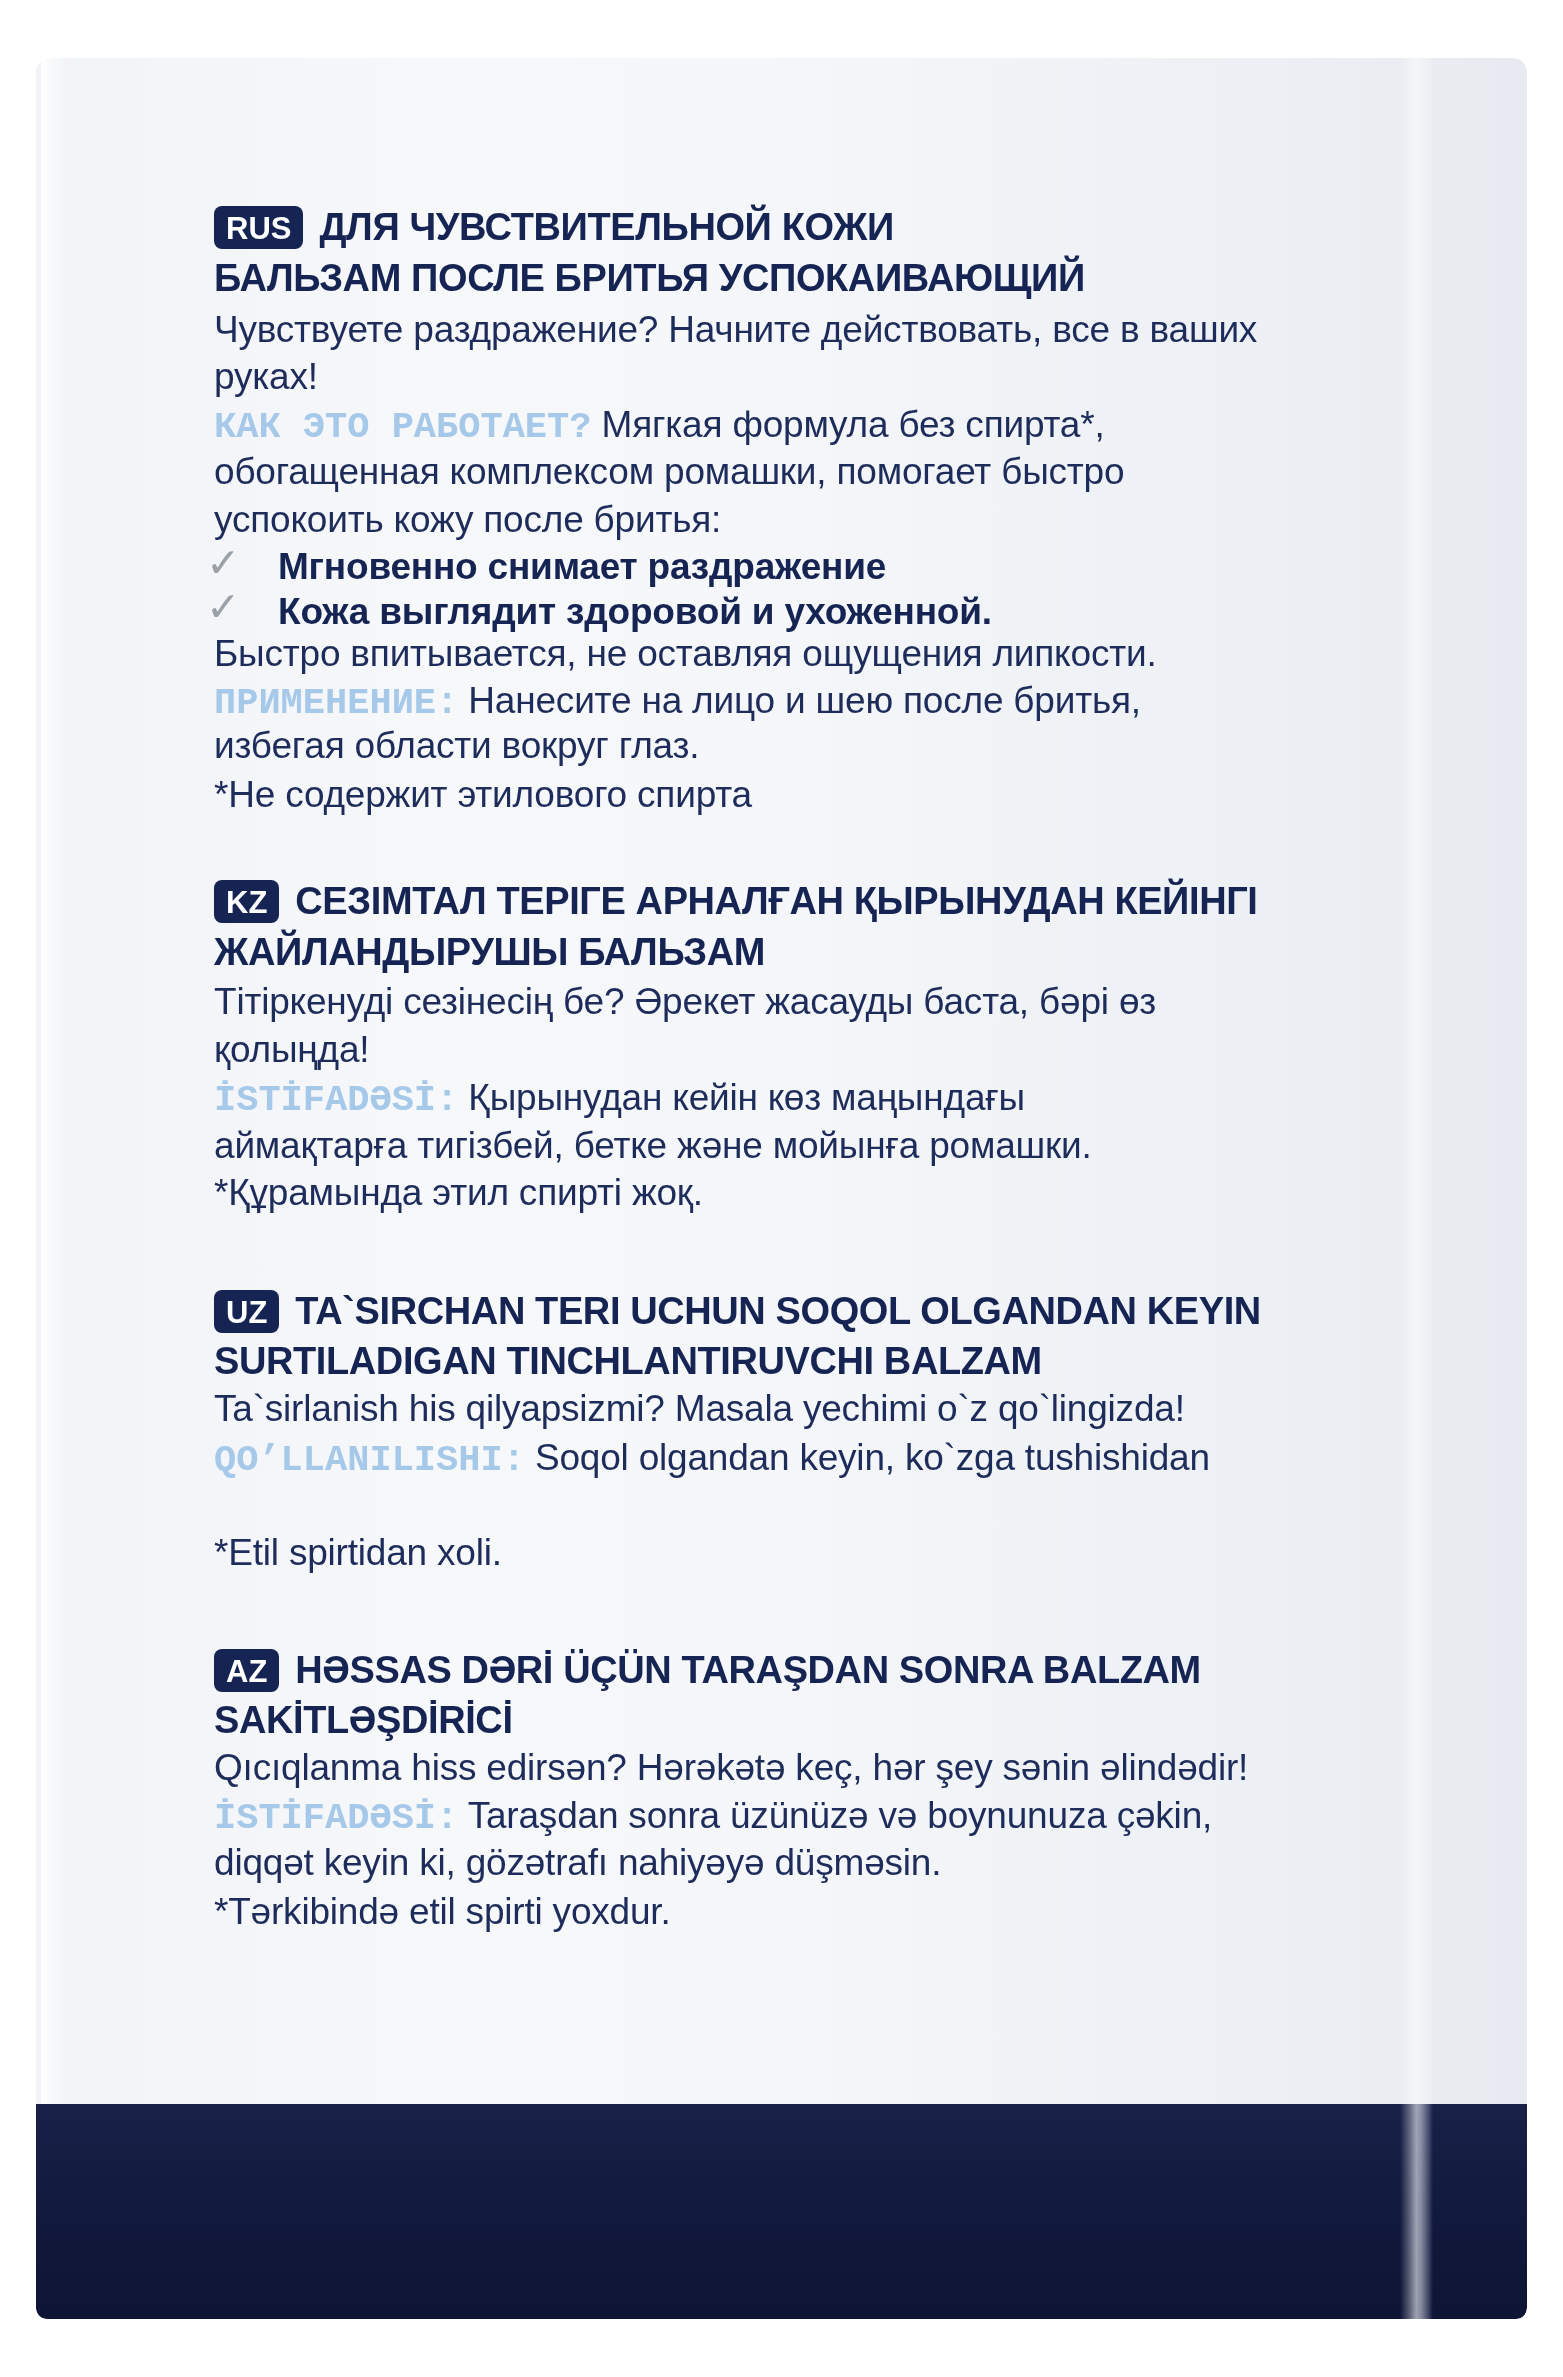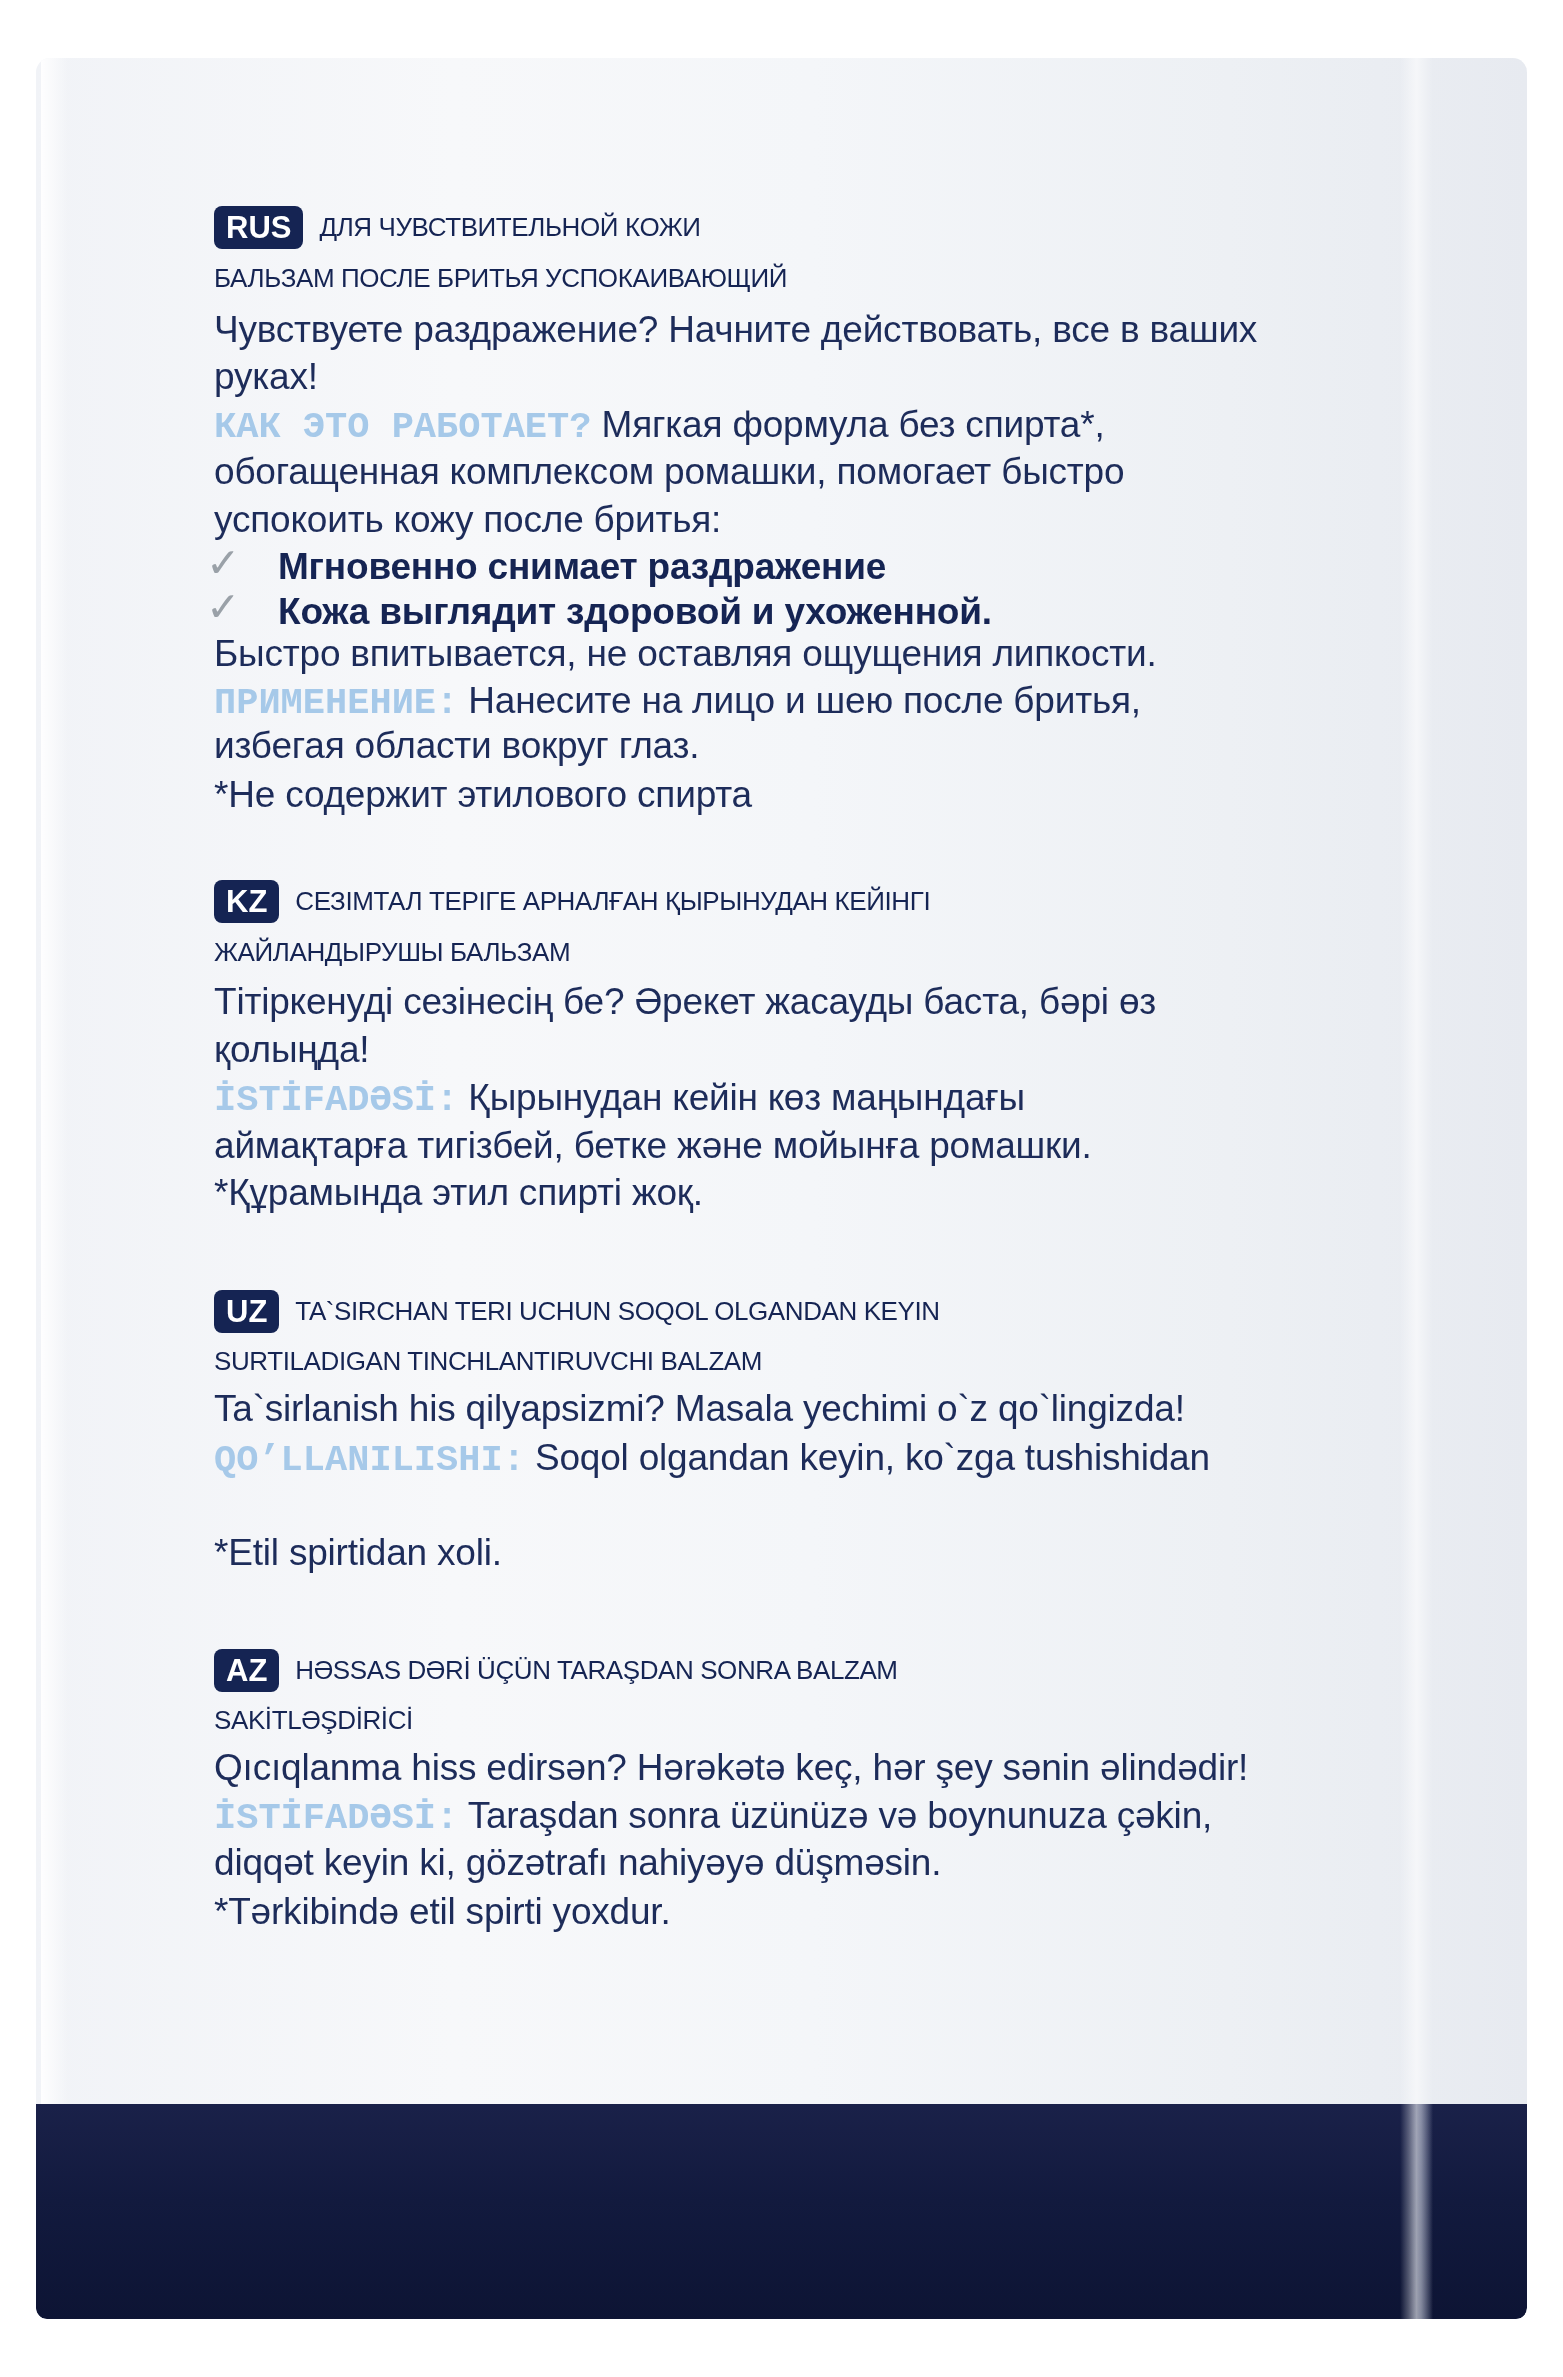--- a/index.html
+++ b/index.html
@@ -21,23 +21,23 @@
   #package::after {
     content:""; position:absolute; right:94px; top:0; width:33px; height:100%;
     background:linear-gradient(to right, rgba(255,255,255,0), rgba(255,255,255,.55), rgba(255,255,255,0));
   }
 
   .ln {
     position:absolute; left:178px; white-space:nowrap;
     font-size:37px; line-height:44px; color:#1d2c5a;
     letter-spacing:-0.2px;
   }
-  .title-row { display:flex; align-items:center; }
+  .title-row { display:flex; align-items:flex-end; }
   .title, .title-cont {
-    font-weight:400; color:#152453; font-size:26px; letter-spacing:-0.4px;
+    font-weight:700; color:#152453; font-size:38px; letter-spacing:-0.4px;
   }
   .badge {
     display:inline-block; background:#152453; color:#ffffff;
     font-weight:700; font-size:31px; line-height:1;
     padding:6.3px 12px 5.5px 12px; border-radius:8px;
     margin-right:16px; margin-top:0.8px; letter-spacing:0;
   }
   .kw { font-weight:700; color:#a6c9e9; letter-spacing:0;font-family:Liberation Mono, monospace; }
   .check-glyph {
     position:absolute; left:170px; font-size:41px; line-height:41px;

